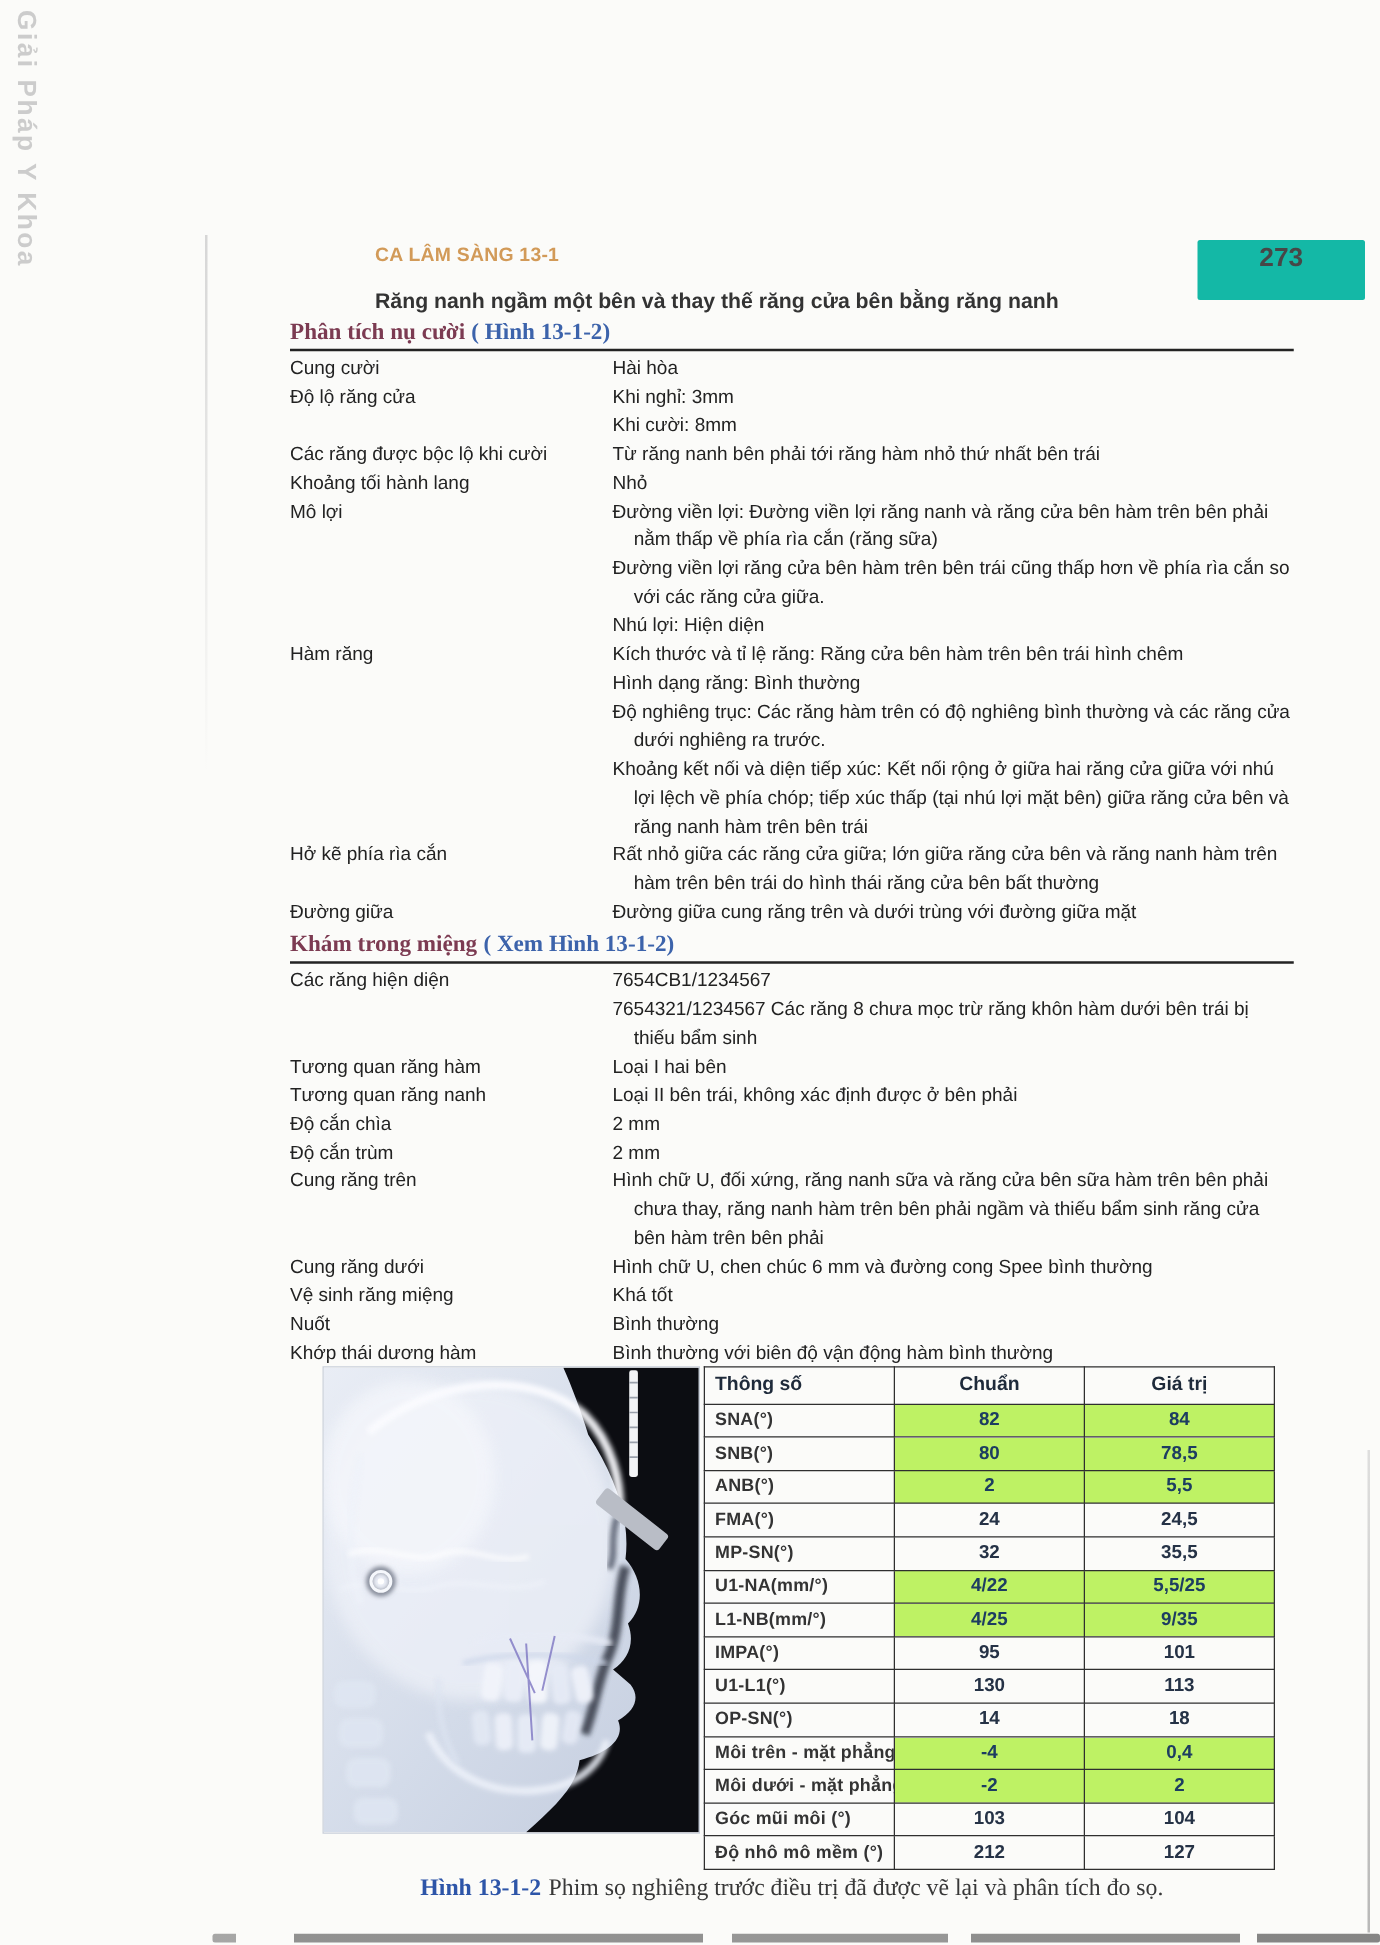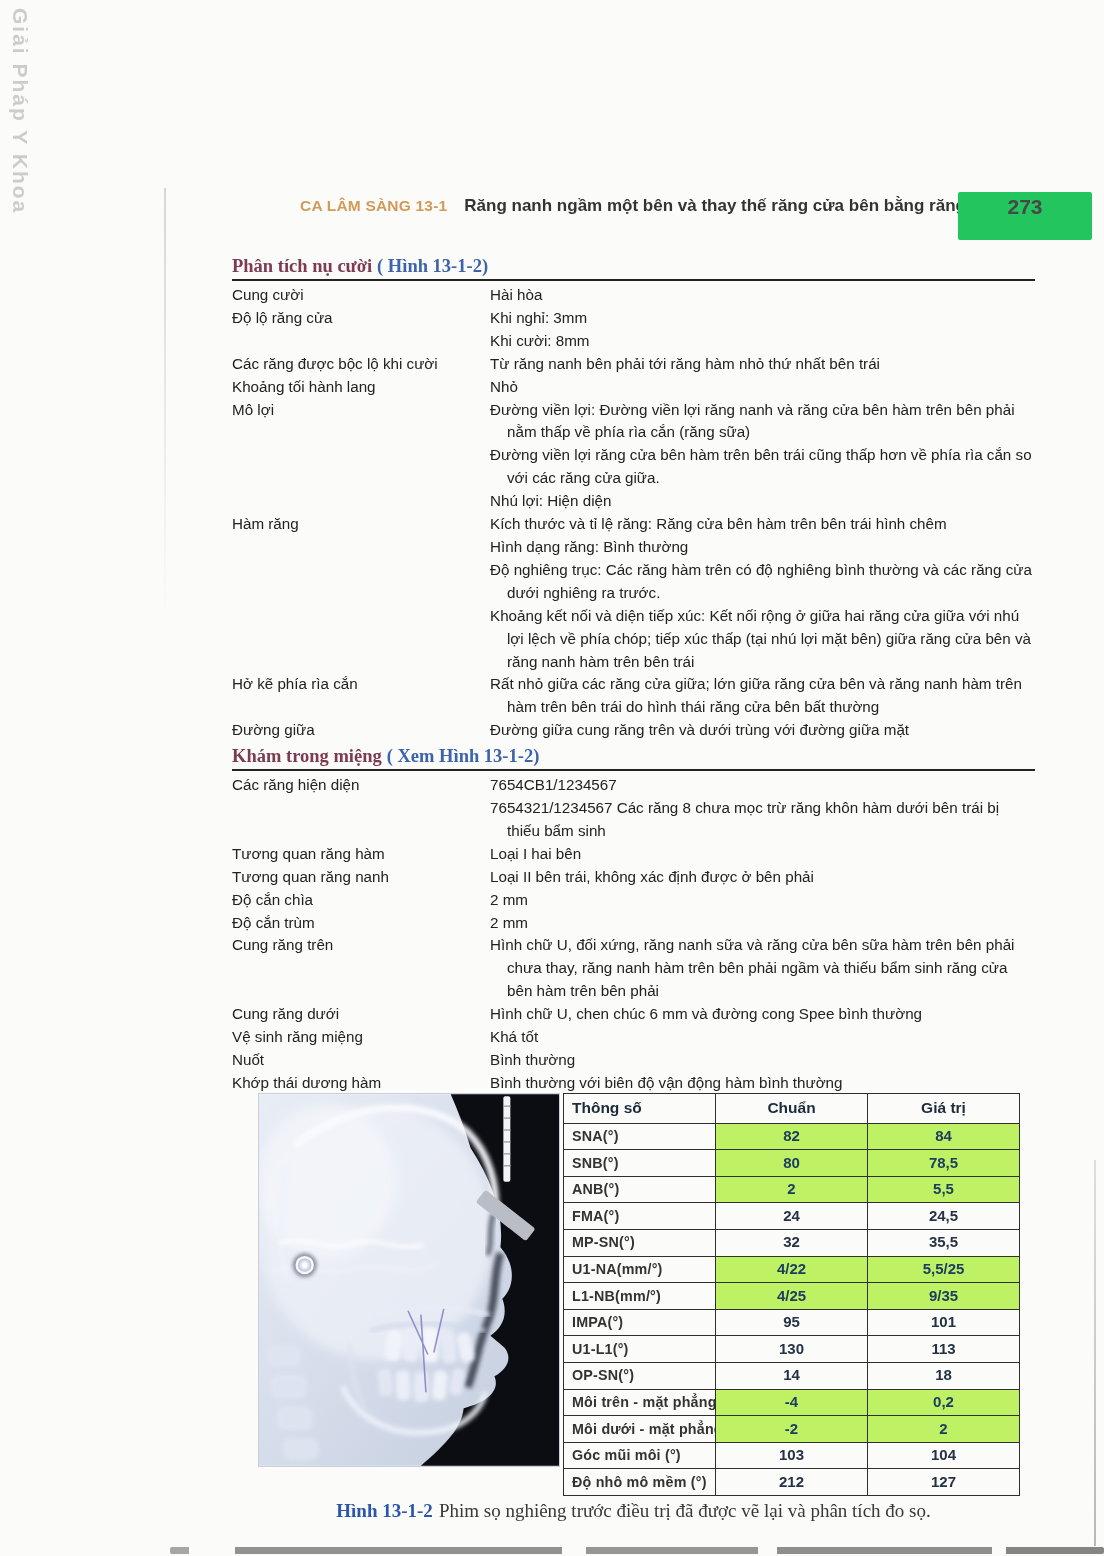--- a/index.html
+++ b/index.html
@@ -7,26 +7,26 @@
         font-family:"Liberation Sans",sans-serif;overflow:hidden;color:#222;}
 
   .watermark{position:absolute;left:8px;top:8px;writing-mode:vertical-rl;
              font-size:21px;font-weight:700;color:#c8c8c8;letter-spacing:2px;opacity:.9;}
 
   .left-fold-line{position:absolute;left:164px;top:188px;width:2px;height:430px;
                   background:linear-gradient(#d6d6d6,rgba(214,214,214,0));}
   .right-edge-line{position:absolute;left:1094px;top:1160px;width:2px;height:386px;
                    background:linear-gradient(#d2d2d2,#9c9c9c);opacity:.7;}
 
-  .header{position:absolute;left:300px;top:196px;display:flex;align-items:center;gap:17px;white-space:nowrap;}
+  .header{position:absolute;left:300px;top:196px;display:flex;align-items:flex-start;gap:17px;white-space:nowrap;flex-direction:column;}
   .case-label{color:#d29a58;font-weight:700;font-size:15.5px;letter-spacing:.2px;}
   .case-title{color:#333;font-weight:700;font-size:17px;}
 
   .page-num-box{position:absolute;left:958px;top:192px;width:134px;height:48px;
-                background:#22c55e;border-radius:2px;box-sizing:border-box;
+                background:#14b8a6;border-radius:2px;box-sizing:border-box;
                 text-align:center;padding-top:3px;font-weight:700;font-size:21px;color:#474747;}
 
   .content{position:absolute;left:232px;top:252px;width:803px;}
   .sec-h{margin:4px 0 3px 0;padding-bottom:2px;border-bottom:2.5px solid #232323;
          font-family:"Liberation Serif",serif;font-size:18.5px;font-weight:700;color:#7c3b52;}
   .sec-ref{color:#3c63ab;margin-left:5px;font-weight:700;font-family:Liberation Serif, serif;}
   .rows{font-size:15.2px;line-height:22.9px;}
   .row{display:flex;}
   .row .label{flex:0 0 258px;width:258px;padding-right:8px;box-sizing:border-box;}
   .row .vals{flex:1;}
@@ -342,21 +342,21 @@
     <td class="num">113</td>
   </tr>
           <tr>
     <td class="param">OP-SN(°)</td>
     <td class="num">14</td>
     <td class="num">18</td>
   </tr>
           <tr>
     <td class="param">Môi trên - mặt phẳng E (mm)</td>
     <td class="num hl">-4</td>
-    <td class="num hl">0,2</td>
+    <td class="num hl">0,4</td>
   </tr>
           <tr>
     <td class="param">Môi dưới - mặt phẳng E (mm)</td>
     <td class="num hl">-2</td>
     <td class="num hl">2</td>
   </tr>
           <tr>
     <td class="param">Góc mũi môi (°)</td>
     <td class="num">103</td>
     <td class="num">104</td>

